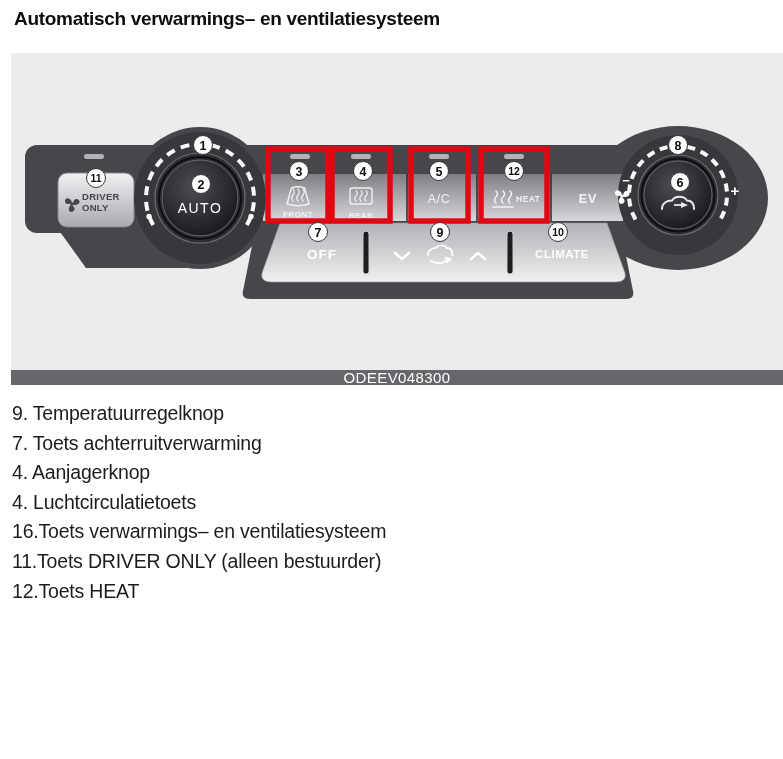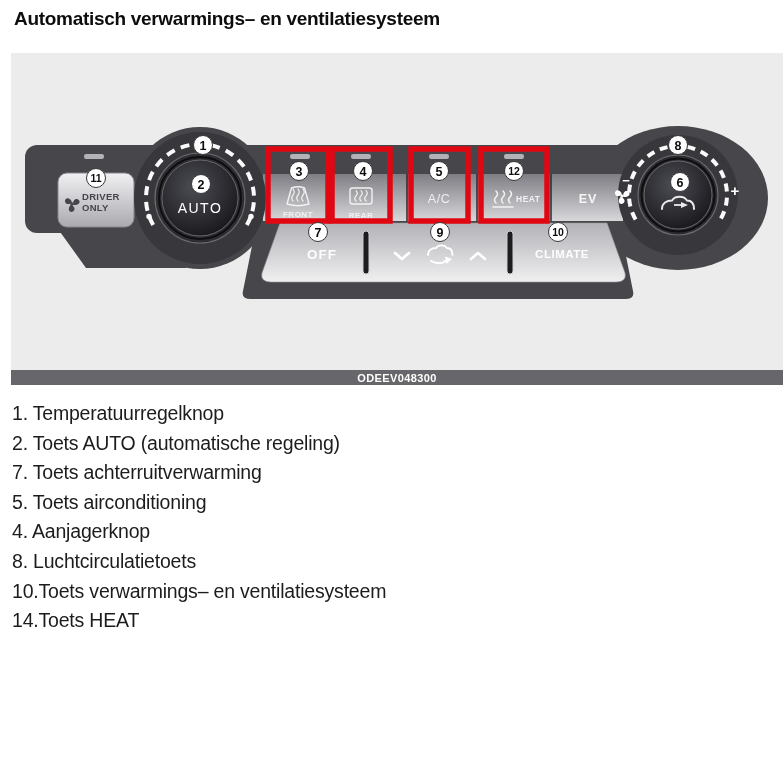--- a/index.html
+++ b/index.html
@@ -4,21 +4,21 @@
 <style>
   html,body{margin:0;padding:0;background:#fff;}
   .page{position:relative;width:783px;height:759px;background:#ffffff;overflow:hidden;
         font-family:"Liberation Sans",sans-serif;padding-left:9px;}
   .title{position:absolute;left:14px;top:8px;font-size:19px;font-weight:bold;
          color:#0d0d0d;letter-spacing:-0.3px;white-space:nowrap;}
   .figure{position:absolute;left:11px;top:53px;width:772px;height:332px;background:#ececec;}
   .figure svg{position:absolute;left:0;top:0;display:block;}
   .caption-bar{position:absolute;left:0;bottom:0;width:100%;height:15px;background:#67676b;
                display:flex;align-items:center;justify-content:center;}
-  .caption-text{color:#ffffff;font-size:11px;font-weight:bold;letter-spacing:.4px;}
+  .caption-text{color:#ffffff;font-size:15px;font-weight:normal;letter-spacing:.4px;}
   .legend{position:absolute;left:12px;top:399px;width:760px;}
   .legend-item{font-size:19.5px;line-height:29.6px;color:#1c1c1e;letter-spacing:-0.2px;
                white-space:nowrap;}
   svg text{font-family:"Liberation Sans",sans-serif;}
   .callout-circle{fill:#ffffff;stroke:#38383b;stroke-width:1;}
   .callout-num{fill:#0c0c0c;font-weight:bold;}
   .btn-label{fill:#f2f2f2;font-weight:bold;}
   .icon-stroke{stroke:#f2f2f2;fill:none;stroke-linecap:round;stroke-linejoin:round;}
 </style>
 </head>
@@ -230,23 +230,22 @@
         </g>
       </g>
     </svg>
 
     <div class="caption-bar">
       <span class="caption-text">ODEEV048300</span>
     </div>
   </div>
 
   <div class="legend">
-    <div class="legend-item">1. Temperatuurregelknop</div>
-    <div class="legend-item">2. Toets AUTO (automatische regeling)</div>
+    <div class="legend-item">9. Temperatuurregelknop</div>
     <div class="legend-item">7. Toets achterruitverwarming</div>
-    <div class="legend-item">5. Toets airconditioning</div>
     <div class="legend-item">4. Aanjagerknop</div>
-    <div class="legend-item">8. Luchtcirculatietoets</div>
-    <div class="legend-item">10.Toets verwarmings– en ventilatiesysteem</div>
-    <div class="legend-item">14.Toets HEAT</div>
+    <div class="legend-item">4. Luchtcirculatietoets</div>
+    <div class="legend-item">16.Toets verwarmings– en ventilatiesysteem</div>
+    <div class="legend-item">11.Toets DRIVER ONLY (alleen bestuurder)</div>
+    <div class="legend-item">12.Toets HEAT</div>
   </div>
 
 </div>
 
 </body></html>

